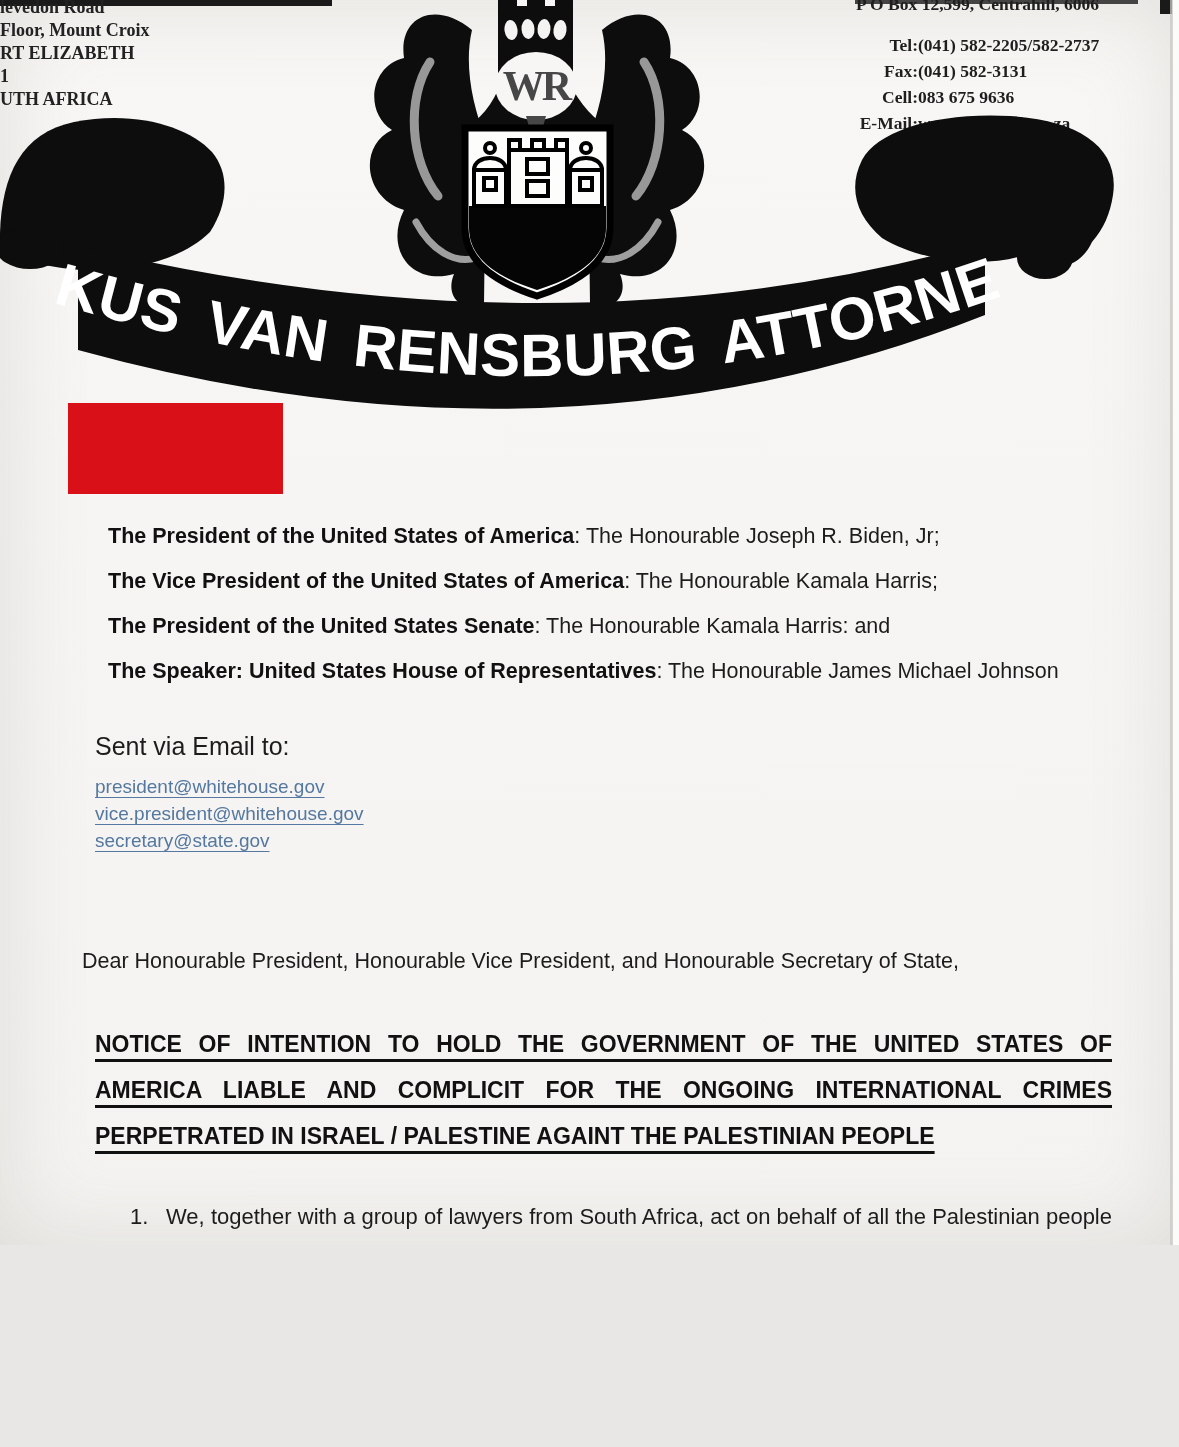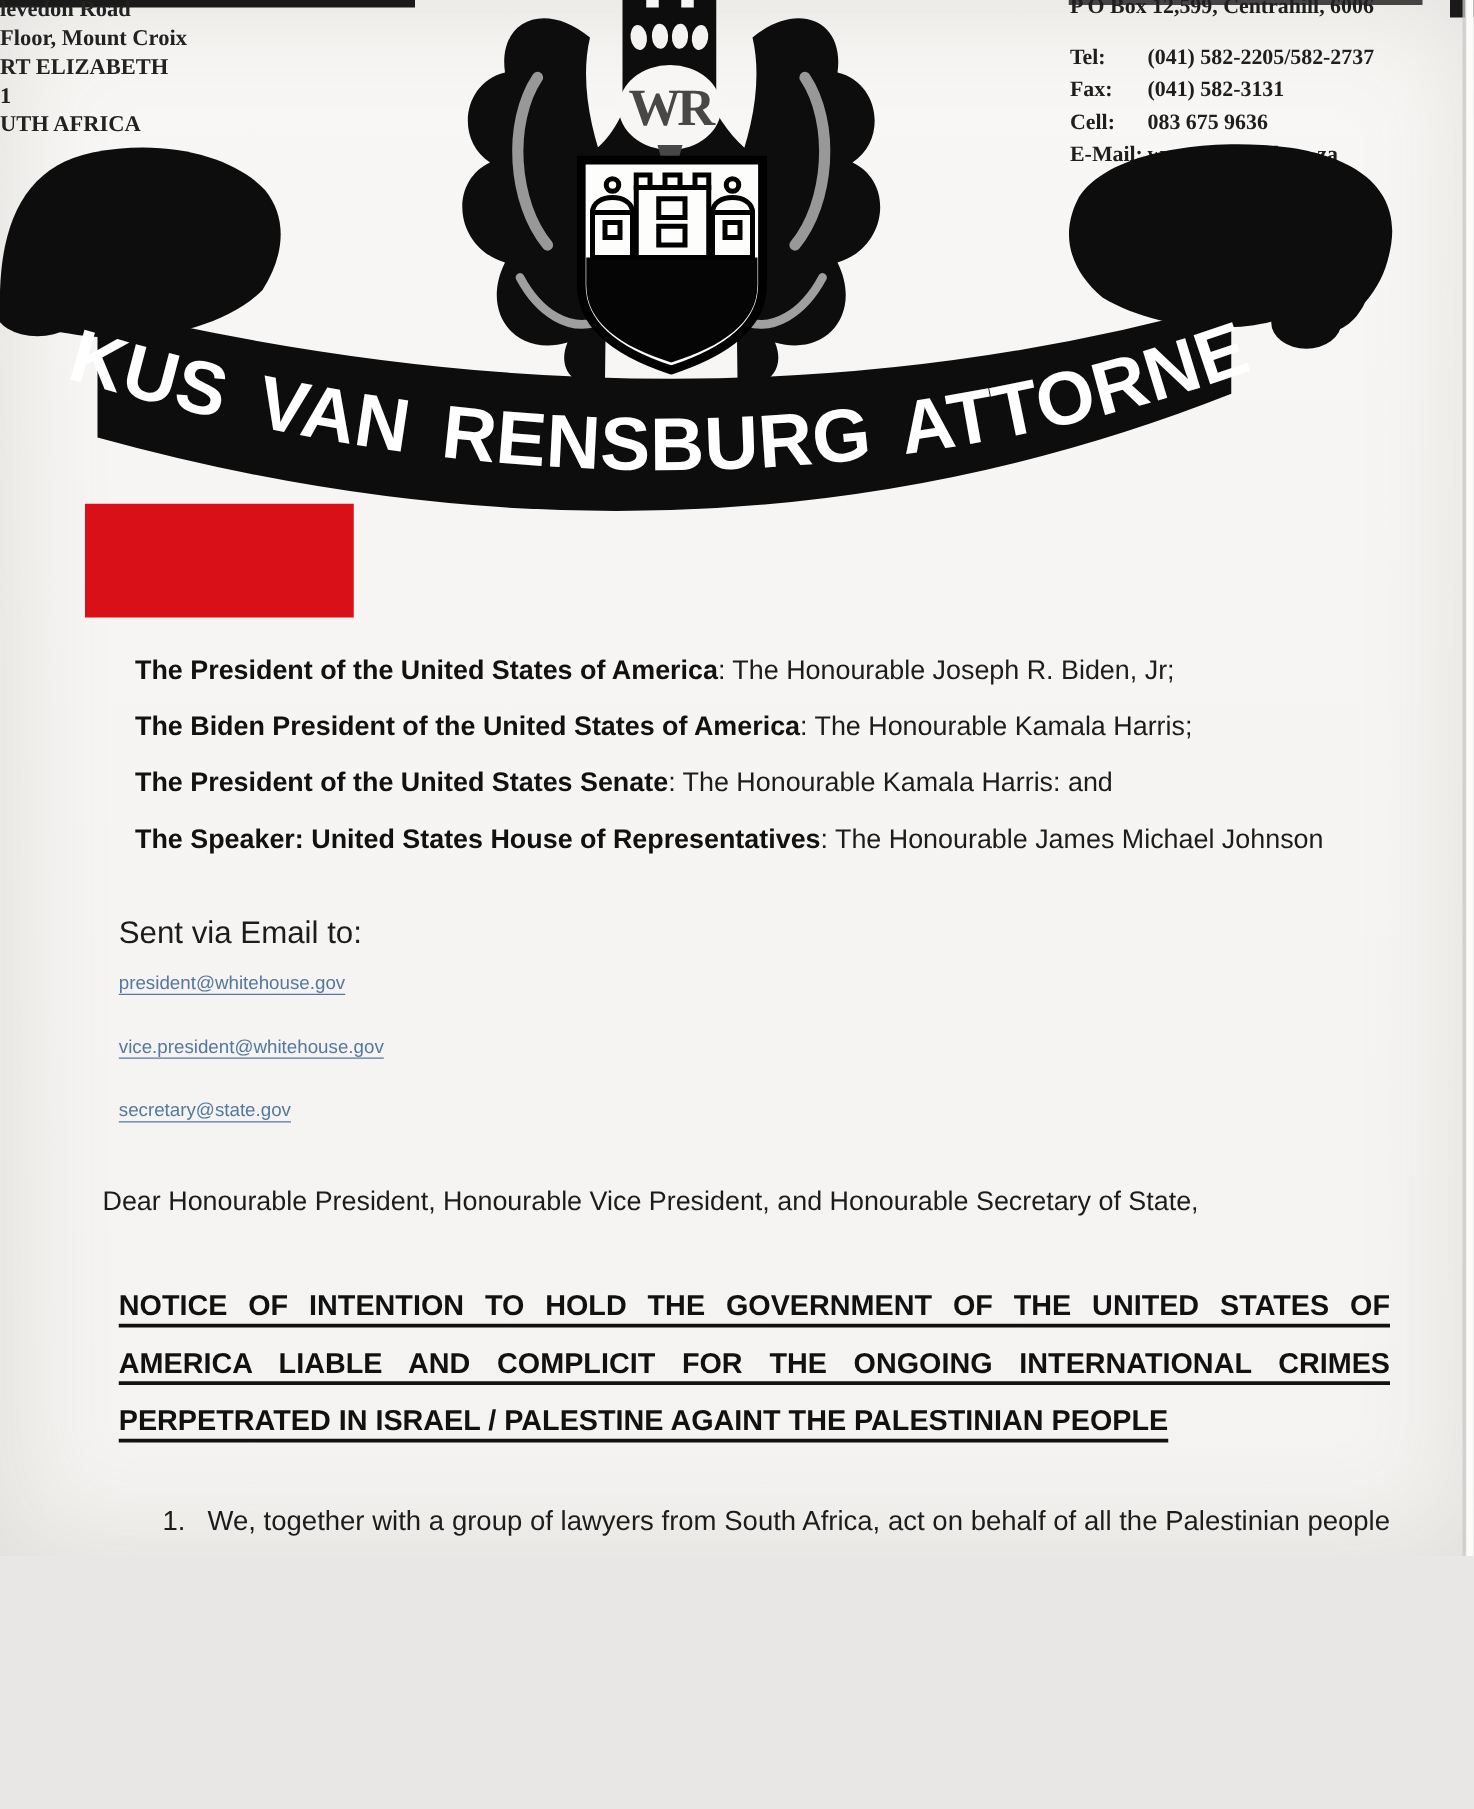--- a/index.html
+++ b/index.html
@@ -18,36 +18,36 @@
   .addr-left{
     position:absolute;left:0;top:-4px;width:330px;
     font-family:"Liberation Serif",serif;font-weight:bold;font-size:18px;line-height:23px;color:#222;
   }
   .contacts{
     position:absolute;left:856px;top:-7px;width:300px;
     font-family:"Liberation Serif",serif;font-weight:bold;font-size:17.5px;color:#1e1e1e;
   }
   .pobox{line-height:22px;white-space:nowrap;}
   .contact-rows{margin-top:17px;}
-  .contact-row{display:flex;line-height:26px;}
+  .contact-row{display:flex;line-height:26px;text-align:right;}
   .contact-row .lbl{width:62px;}
   .contact-row .val{white-space:nowrap;}
 
   .crest-svg{position:absolute;left:0;top:0;}
 
   .redaction{position:absolute;left:68px;top:403px;width:215px;height:91px;background:var(--accent-red,#da1019);}
 
   
   .recipients{position:absolute;left:95px;top:507px;width:1030px;font-size:21.5px;line-height:32px;color:#1c1c1c;}
   .recipients p{margin:13px;}
   .recipients p:nth-child(n+3){margin-top:2px;}
   .recipients .b{font-weight:bold;color:#111;}
 
   .sent-line{position:absolute;left:95px;top:732px;font-size:25px;color:#1c1c1c;}
-  .emails{position:absolute;left:95px;top:775px;display:grid;row-gap:28px;font-size:15px;line-height:23px;}
+  .emails{position:absolute;left:95px;top:775px;display:grid;row-gap:4px;font-size:19px;line-height:23px;}
   .emails a{color:var(--link-color,#54789f);text-decoration:underline;text-underline-offset:4px;}
 
   .salutation{position:absolute;left:82px;top:949px;width:1040px;font-size:21.5px;color:#1c1c1c;}
 
   .subject{position:absolute;left:95px;top:1031px;width:1017px;font-size:23px;font-weight:bold;color:#111;}
   .subject .line{display:block;margin-bottom:19px;
     text-decoration:underline;text-decoration-thickness:2.5px;text-underline-offset:7px;}
   .subject .just{text-align:justify;text-align-last:justify;-moz-text-align-last:justify;}
 
   .para{position:absolute;left:130px;top:1196px;width:982px;display:flex;font-size:22px;line-height:42px;color:#1c1c1c;}
@@ -157,21 +157,21 @@
       <text font-family="'Liberation Sans',sans-serif" font-size="60" font-weight="bold" fill="#ffffff" letter-spacing="0.5" word-spacing="10">
         <textPath href="#bannerTextPath" startOffset="50%" text-anchor="middle">WIKUS VAN RENSBURG ATTORNEYS</textPath>
       </text>
     </g>
   </svg>
 
   <div class="redaction"></div>
 
   <div class="recipients">
     <p><span class="b">The President of the United States of America</span><span>: The Honourable Joseph R. Biden, Jr;</span></p>
-    <p><span class="b">The Biden President of the United States of America</span><span>: The Honourable Kamala Harris;</span></p>
+    <p><span class="b">The Vice President of the United States of America</span><span>: The Honourable Kamala Harris;</span></p>
     <p><span class="b">The President of the United States Senate</span><span>: The Honourable Kamala Harris: and</span></p>
     <p><span class="b">The Speaker: United States House of Representatives</span><span>: The Honourable James Michael Johnson</span></p>
   </div>
 
   <div class="sent-line">Sent via Email to:</div>
   <div class="emails">
     <a href="#">president@whitehouse.gov</a>
     <a href="#">vice.president@whitehouse.gov</a>
     <a href="#">secretary@state.gov</a>
   </div>

